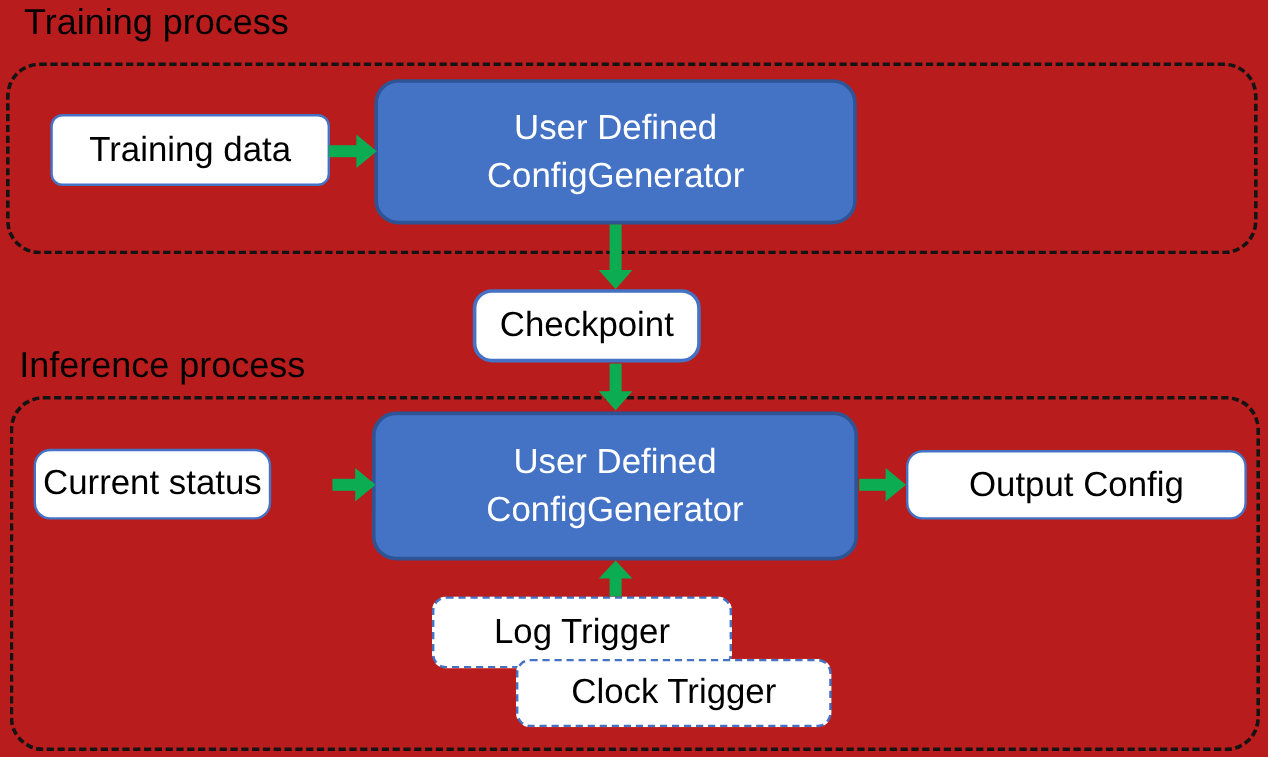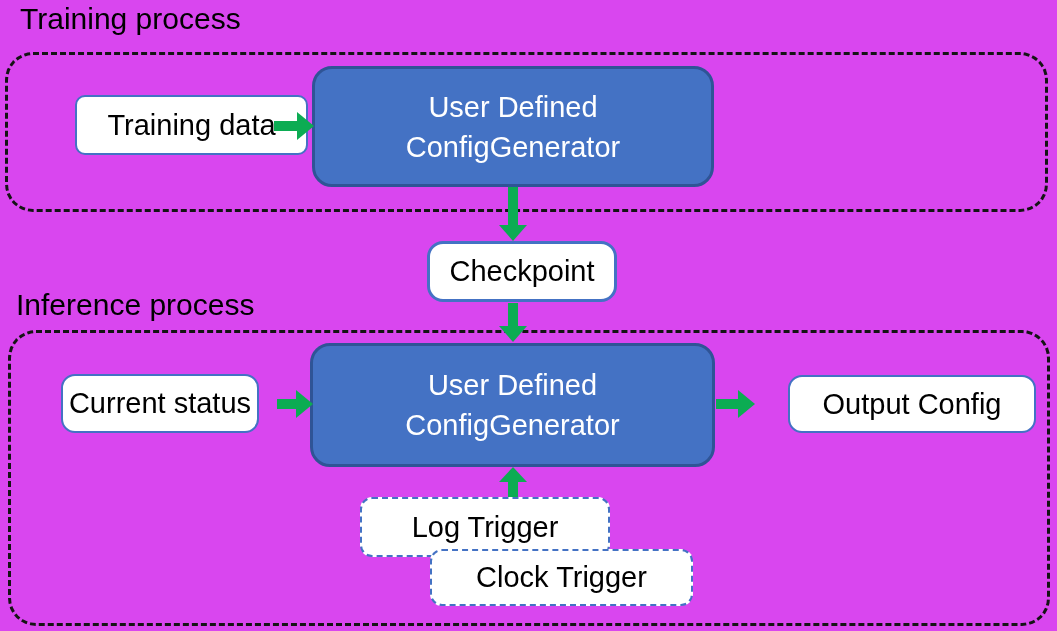--- a/index.html
+++ b/index.html
@@ -10,21 +10,21 @@
   }
   * { box-sizing: border-box; margin: 0; padding: 0; }
   body {
     font-family: "Liberation Sans", sans-serif;
     background: #ffffff;
   }
   .canvas {
     position: relative;
     width: 1057px;
     height: 631px;
-    background: #d946ef;
+    background: #b91c1c;
     overflow: hidden;
     text-decoration: underline;
   }
   .section-label {
     position: absolute;
     font-size: 30px;
     color: var(--ink);
     white-space: nowrap;
   }
   .dashed-container {
@@ -40,21 +40,20 @@
     justify-content: center;
     text-align: center;
     font-size: 29px;
     color: var(--ink);
     background: #ffffff;
     z-index: 3;
   }
   .white-node {
     border: 2px solid var(--accent-blue);
     border-radius: 10px;
-    margin-left: 33px;
   }
   .blue-node {
     background: var(--accent-blue);
     border: 3px solid var(--accent-blue-dark);
     border-radius: 20px;
     color: #ffffff;
     flex-direction: column;
     line-height: 40px;
   }
   .dashed-node {
@@ -94,21 +93,21 @@
   #arrow-td-cg      { left: 274px; top: 112px; width: 40px;  height: 28px; }
   #arrow-cg-cp      { left: 499px; top: 187px; width: 28px;  height: 54px; }
   #checkpoint       { left: 394px; top: 241px; width: 190px; height: 61px; border-width: 3px; border-radius: 16px; }
   #arrow-cp-cg      { left: 499px; top: 303px; width: 28px;  height: 39px; }
   #inference-label  { left: 16px;  top: 288px; }
   #inference-container { left: 8px; top: 330px; width: 1042px; height: 296px; }
   #current-status   { left: 28px;  top: 374px; width: 198px; height: 59px; border-radius: 14px; }
   #cg-infer         { left: 310px; top: 343px; width: 405px; height: 124px; }
   #arrow-cs-cg      { left: 277px; top: 390px; width: 36px;  height: 28px; }
   #arrow-cg-oc      { left: 716px; top: 390px; width: 39px;  height: 28px; }
-  #output-config    { left: 755px; top: 375px; width: 248px; height: 58px; border-radius: 14px; }
+  #output-config    { left: 755px; top: 375px; width: 284px; height: 58px; border-radius: 14px; }
   #arrow-lt-cg      { left: 499px; top: 467px; width: 28px;  height: 30px; }
   #log-trigger      { left: 360px; top: 497px; width: 250px; height: 60px; z-index: 3; }
   #clock-trigger    { left: 430px; top: 549px; width: 263px; height: 57px; z-index: 5; }
 </style>
 </head>
 <body>
 
 <div class="canvas">
 
   <div class="section-label" id="training-label">Training process</div>

